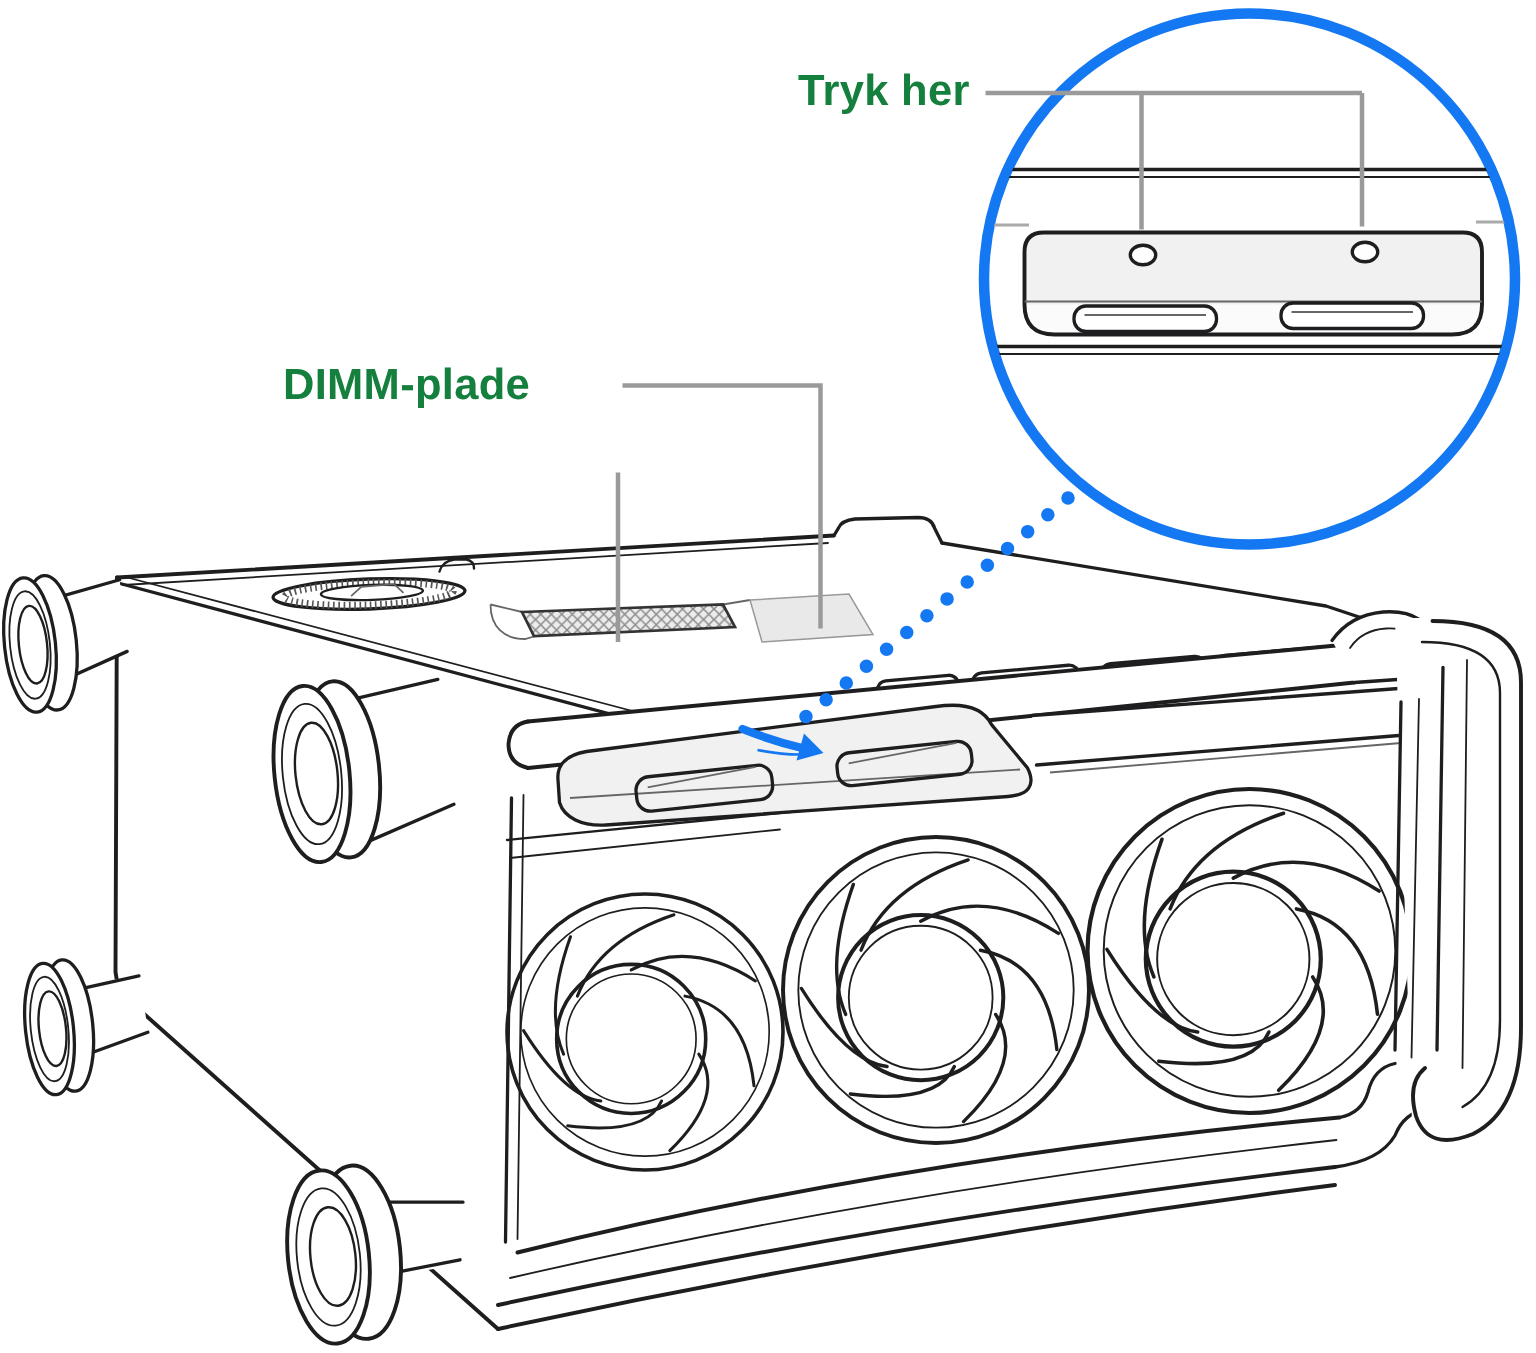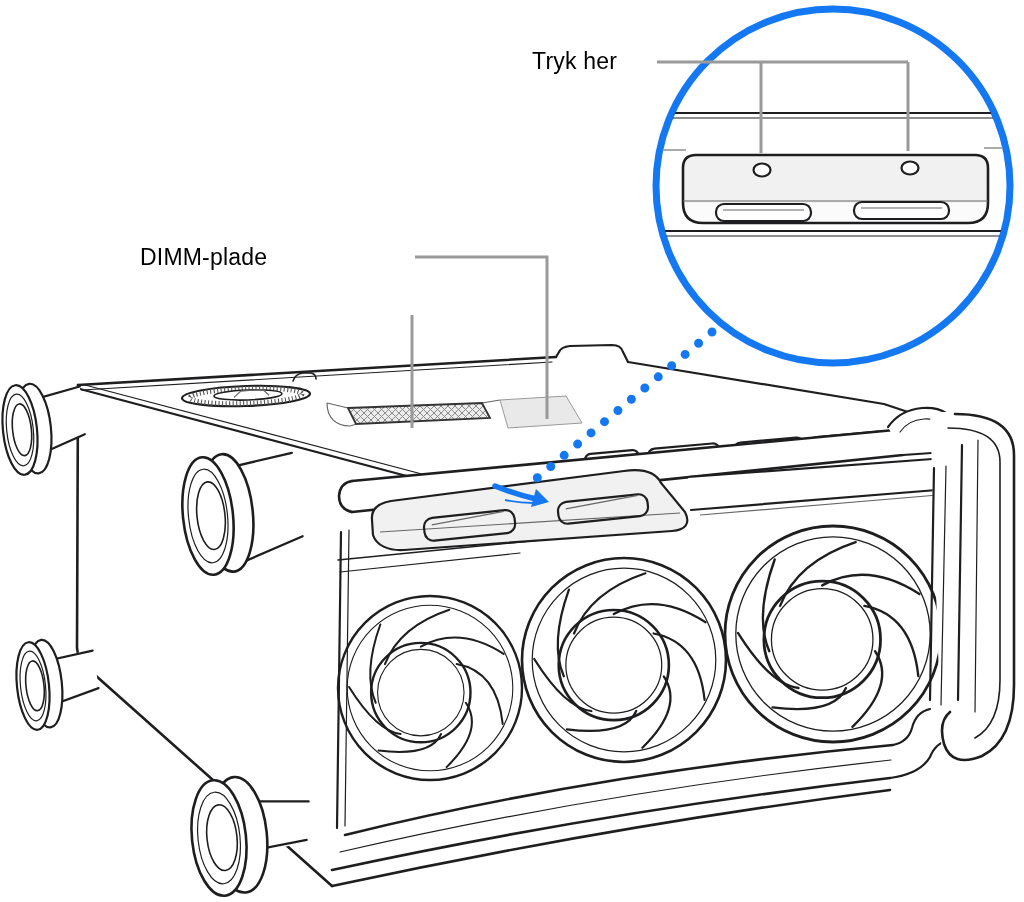--- a/index.html
+++ b/index.html
@@ -1,21 +1,21 @@
 <!DOCTYPE html>
 <html><head>
 <meta charset="utf-8">
 <style>
   html,body{margin:0;padding:0;background:#fff;}
   .stage{position:relative;width:1024px;height:902px;background:#fff;overflow:hidden;
          font-family:"Liberation Sans", sans-serif;}
   .stage svg{position:absolute;left:0;top:0;}
-  .callout-label{position:absolute;color:#000000;font-size:23px;line-height:32px;
-                 letter-spacing:.2px;white-space:nowrap;}
-  .lbl-dimm{top:241px;left:140px;width:262px;text-align:left;}
+  .callout-label{position:absolute;color:#15803d;font-size:29px;line-height:32px;
+                 letter-spacing:.2px;white-space:nowrap;font-weight:bold;}
+  .lbl-dimm{top:241px;left:140px;width:262px;text-align:center;}
   .lbl-pcie{top:297px;left:140px;width:267px;text-align:right;}
   .lbl-tryk{top:45px;left:532px;}
   
   .ink{stroke:#1e1e20;fill:none;stroke-linecap:round;stroke-linejoin:round;}
   .sw1{stroke-width:1.2;} .sw15{stroke-width:1.6;} .sw2{stroke-width:2.2;} .sw25{stroke-width:2.6;}
   .fw{fill:#ffffff;} .fgray{fill:#f1f1f1;} .fgray2{fill:#e9e9e9;} .nostroke{stroke:none;}
   .gray-line{stroke:#9a9a9a;stroke-width:3;fill:none;}
   .blue{stroke:#1478F2;} .bluefill{fill:#1478F2;}
   .thin{stroke:#666;stroke-width:1.2;fill:none;}
 </style>

